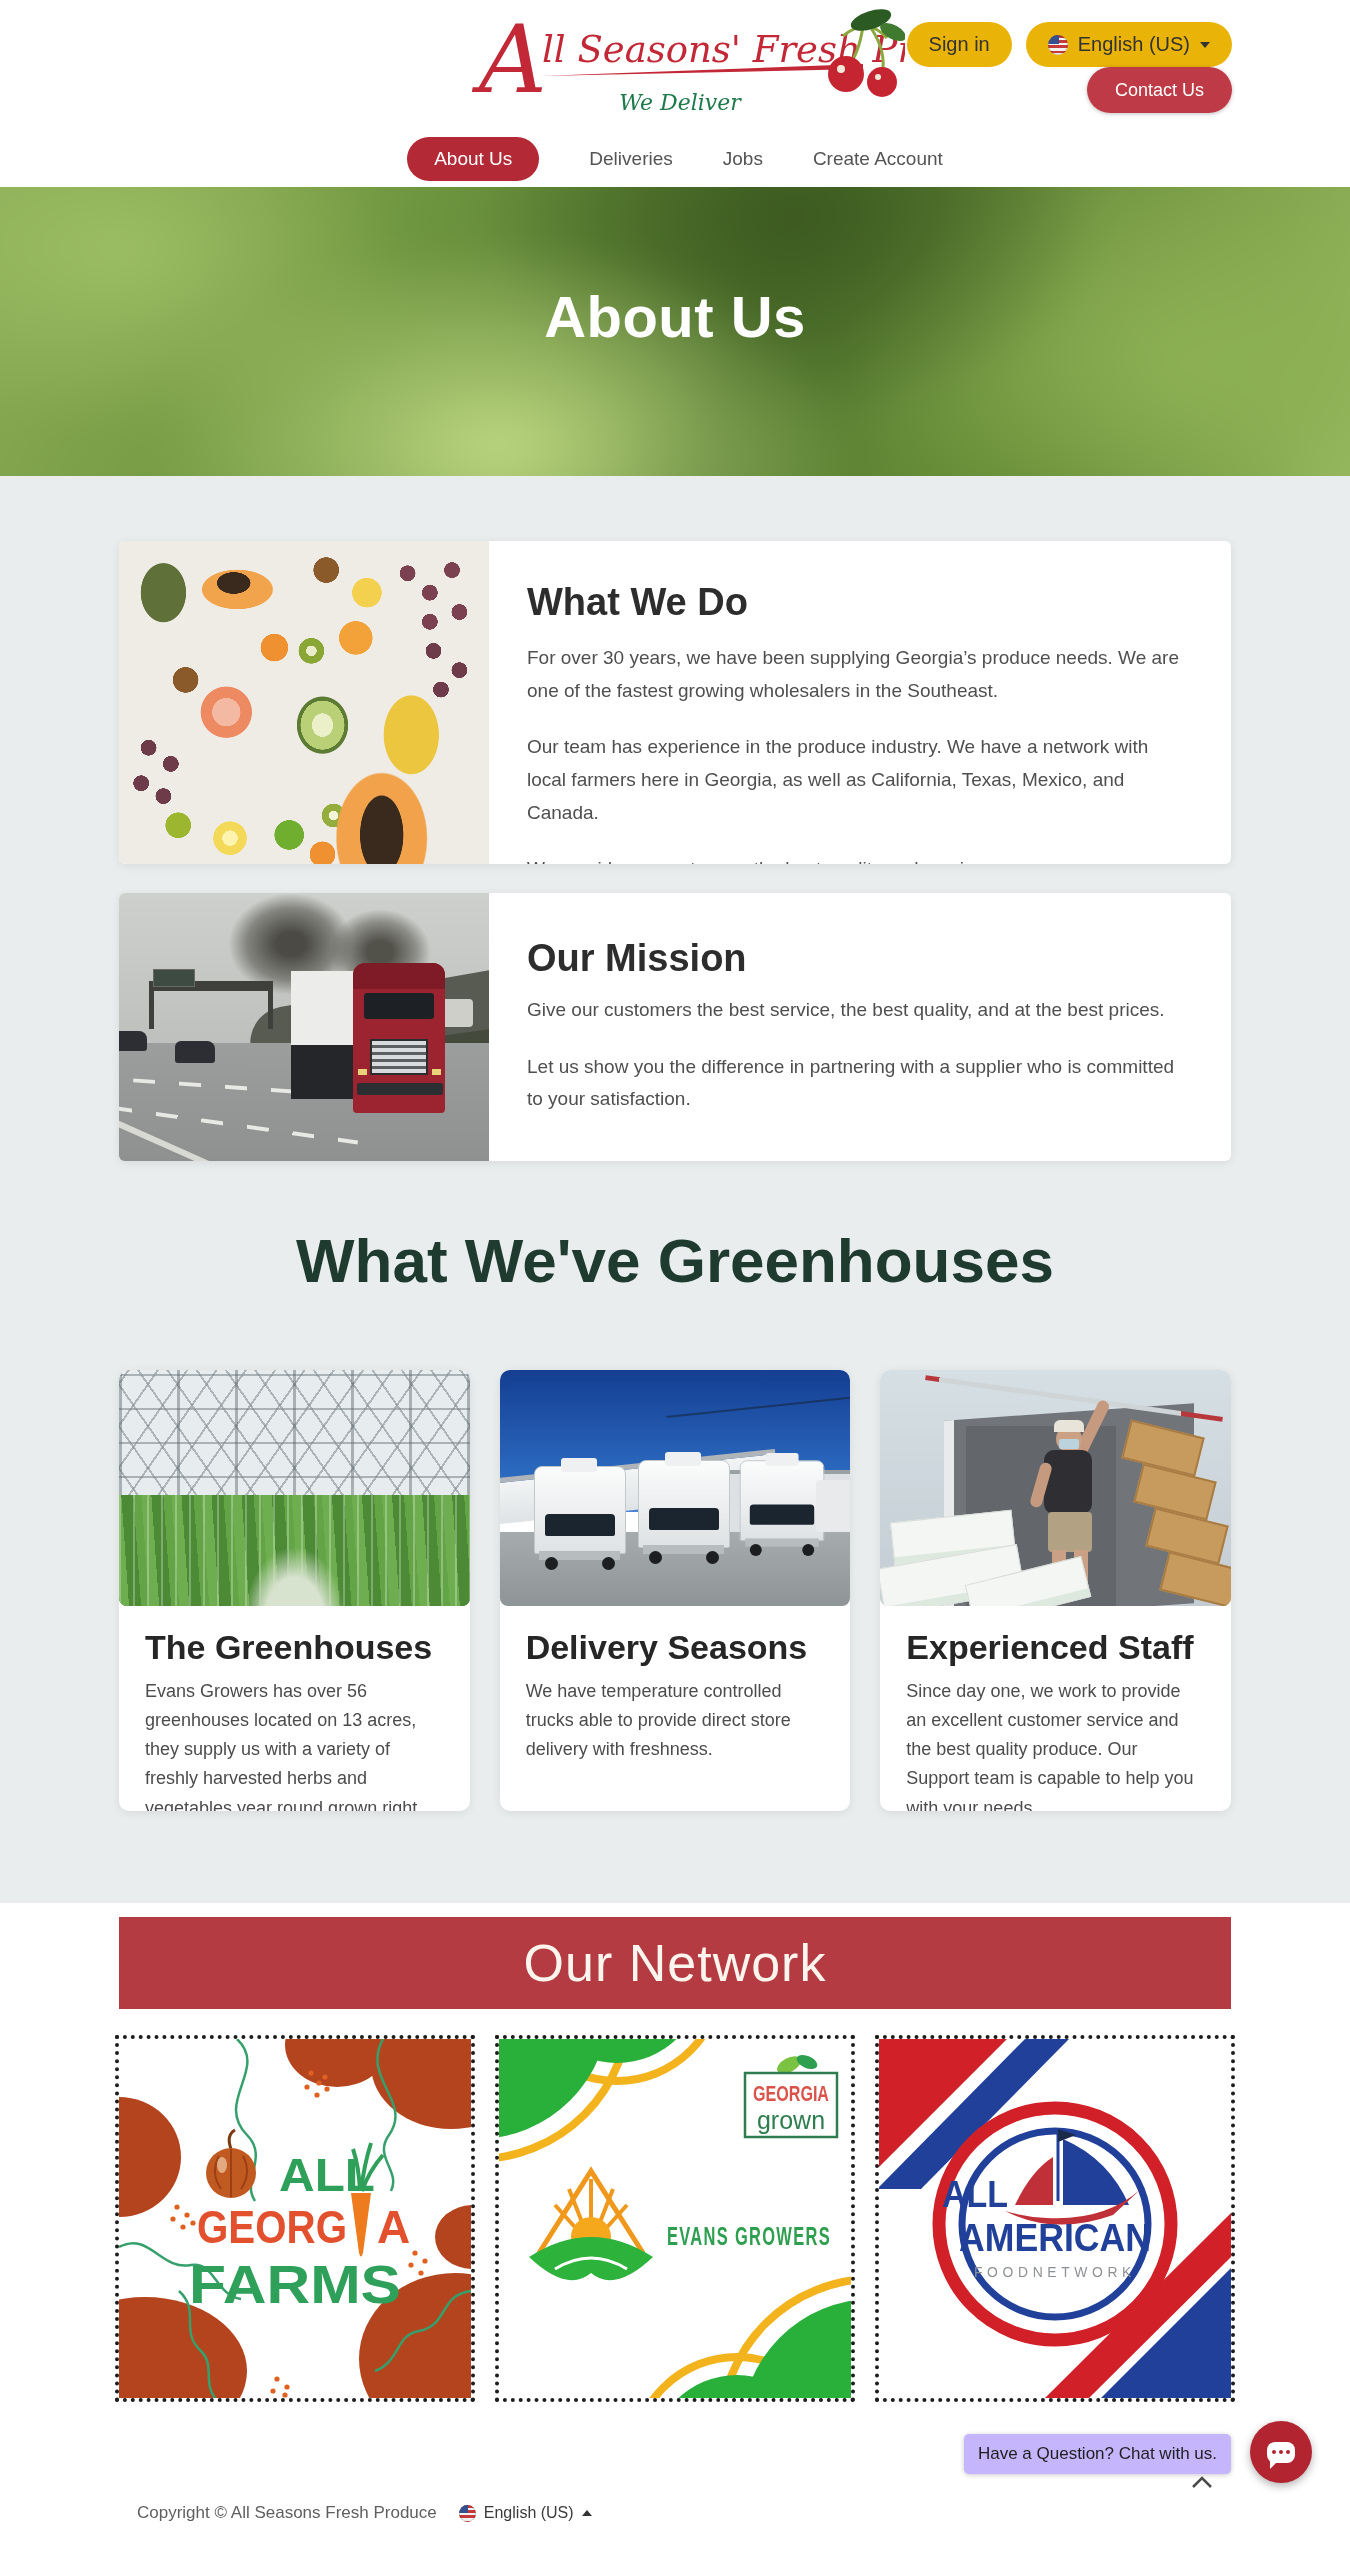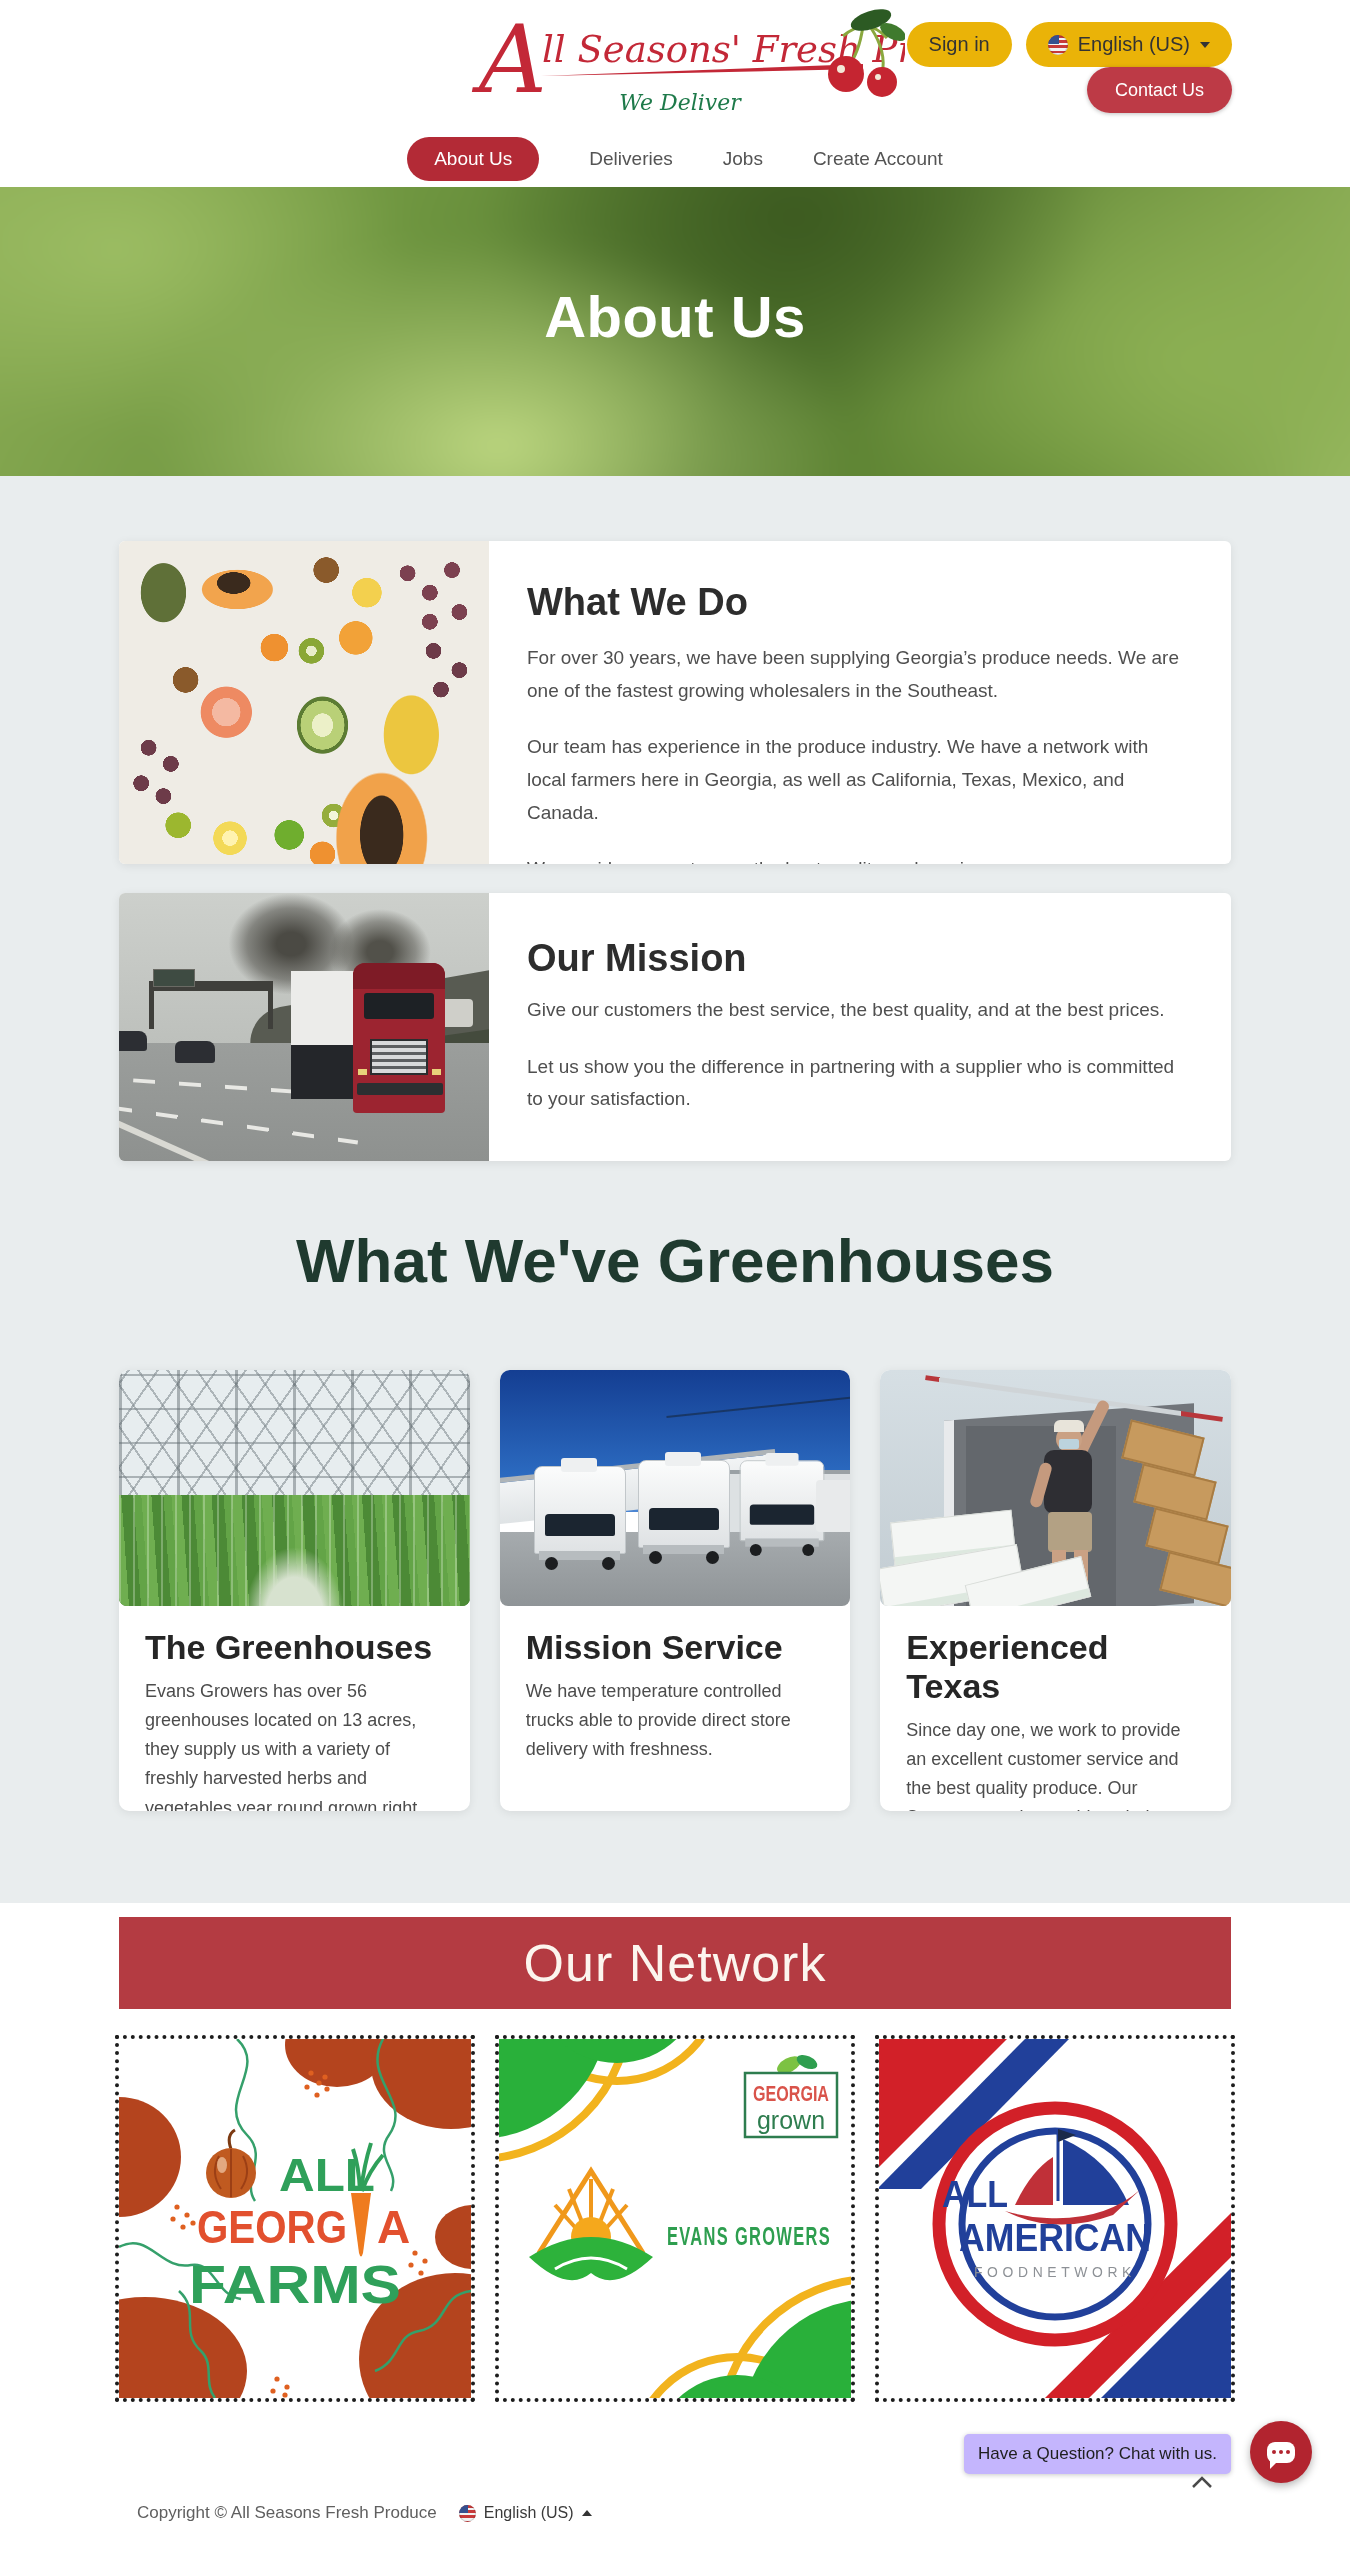--- a/index.html
+++ b/index.html
@@ -391,21 +391,21 @@
               <div class="t-box"></div>
                 <div class="t-fridge"></div>
                 <div class="t-shield"></div>
               <div class="t-bump"></div>
                 <div class="t-wheel t-wheel-l"></div>
                 <div class="t-wheel t-wheel-r"></div>
             </div>
             <div class="t-van"></div>
           </div>
           <div class="acc-body">
-            <div class="acc-title">Mission Service</div>
+            <div class="acc-title">Delivery Seasons</div>
             <p class="acc-text">We have temperature controlled trucks able to provide direct store delivery with freshness.</p>
           </div>
         </div>
 
         <div class="acc-card">
           <div class="acc-media">
             <div class="s-sky"></div>
             <div class="s-door"></div>
             <div class="s-door-in"></div>
             <div class="s-rail"></div>
@@ -420,21 +420,21 @@
             <div class="s-torso"></div>
             <div class="s-arm2"></div>
             <div class="s-shorts"></div>
             <div class="s-leg s-leg1"></div>
             <div class="s-leg s-leg2"></div>
             <div class="s-wbox s-wbox1"></div>
             <div class="s-wbox s-wbox2"></div>
             <div class="s-wbox s-wbox3"></div>
           </div>
           <div class="acc-body">
-            <div class="acc-title">Experienced Texas</div>
+            <div class="acc-title">Experienced Staff</div>
             <p class="acc-text">Since day one, we work to provide an excellent customer service and the best quality produce. Our Support team is capable to help you with your needs.</p>
           </div>
         </div>
 
       </div>
     </div>
   </div>
 
   <div class="network">
     <div class="banner">

